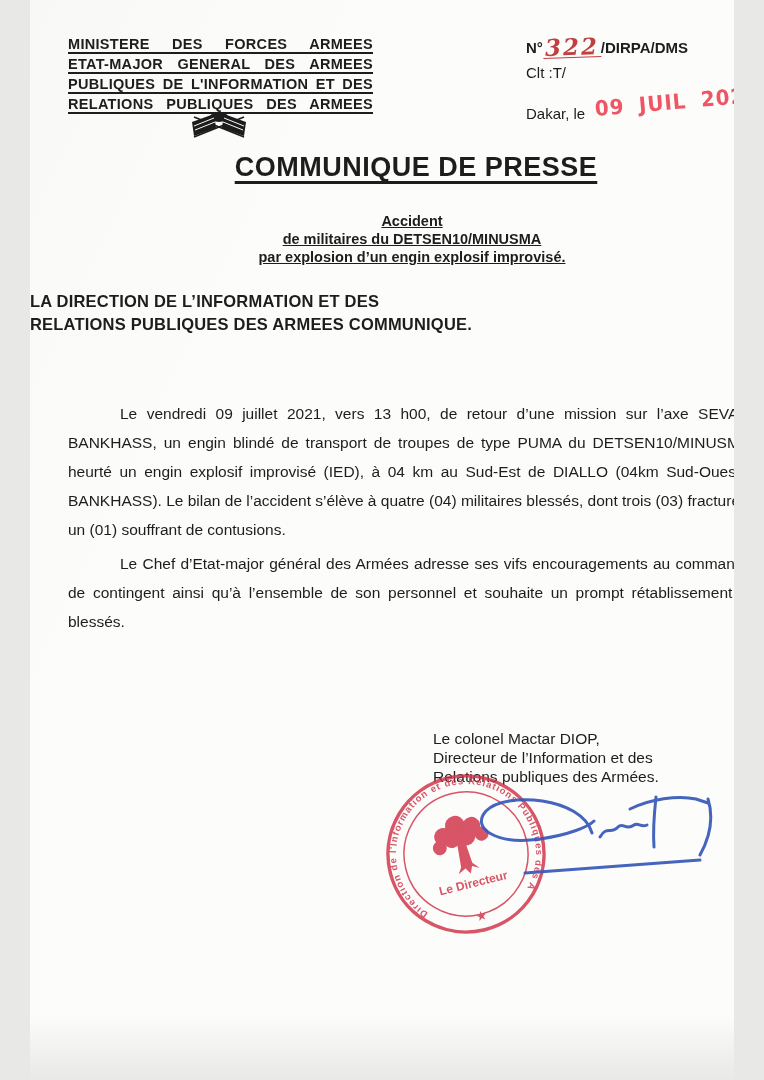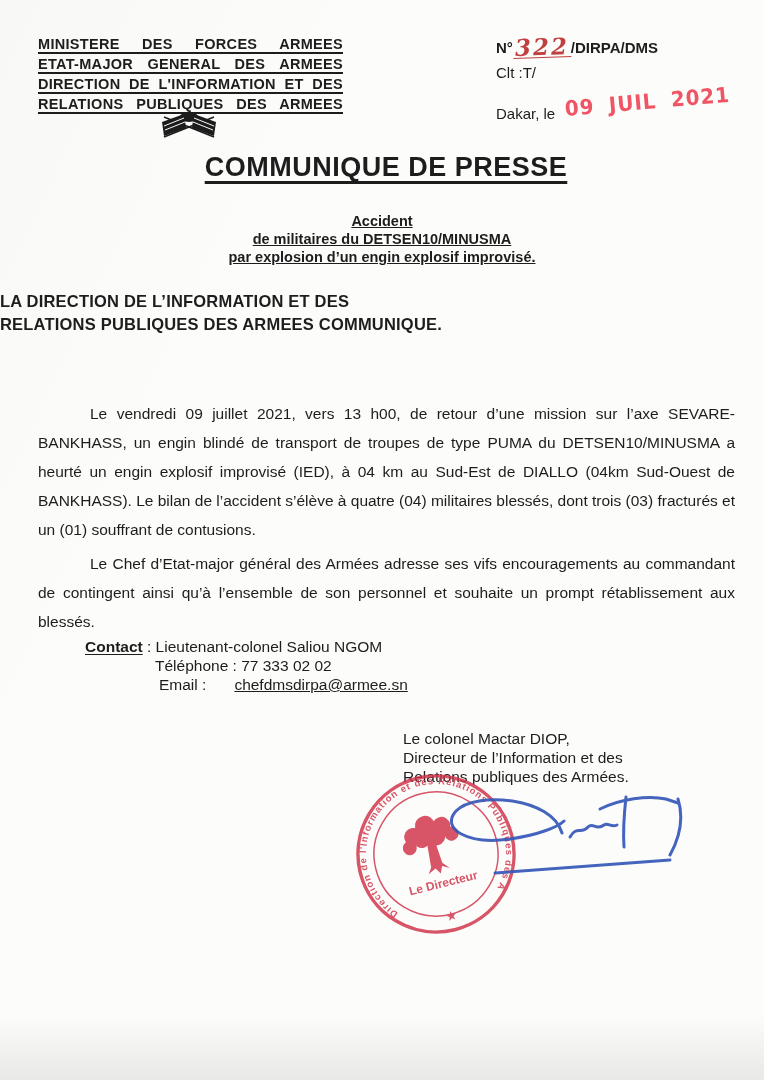--- a/index.html
+++ b/index.html
@@ -1,18 +1,18 @@
 <!DOCTYPE html>
 <html><head>
 <meta charset="utf-8">
 <style>
   html,body{margin:0;padding:0;background:#e8e8e6;}
   #page{
     position:relative;
-    width:764px;height:1080px;
+    width:704px;height:1080px;
     margin:0 auto;
     background:
       linear-gradient(to bottom, rgba(0,0,0,0) 94%, rgba(90,90,88,0.10) 99%, rgba(120,120,118,0.14) 100%),
       linear-gradient(115deg, rgba(0,0,0,0.015), rgba(0,0,0,0) 30%),
       #fcfcfa;
     font-family:"Liberation Sans", sans-serif;
     color:#1d1d1d;
     overflow:hidden;
   }
   
@@ -77,21 +77,21 @@
   .signature{position:absolute;left:420px;top:775px;width:310px;height:115px;}
 </style>
 </head>
 <body>
 
 <div id="page">
 
   <div class="org-block">
     <div class="org-line">MINISTERE DES FORCES ARMEES</div>
     <div class="org-line">ETAT-MAJOR GENERAL DES ARMEES</div>
-    <div class="org-line">DIRECTION DE L'INFORMATION ET DES</div>
+    <div class="org-line">PUBLIQUES DE L'INFORMATION ET DES</div>
     <div class="org-line">RELATIONS PUBLIQUES DES ARMEES</div>
   </div>
 
   <svg class="emblem" viewBox="0 0 58 34">
     <g fill="#1c1c1c">
       <polygon points="2,12 24,4 26,18 4,26"></polygon>
       <polygon points="56,12 34,4 32,18 54,26"></polygon>
       <ellipse cx="29" cy="7" rx="9" ry="5"></ellipse>
       <line x1="4" y1="27" x2="54" y2="7" stroke="#1c1c1c" stroke-width="1.6"></line>
       <line x1="54" y1="27" x2="4" y2="7" stroke="#1c1c1c" stroke-width="1.6"></line>
@@ -130,29 +130,20 @@
   <div class="heading">
     <div>LA DIRECTION DE L’INFORMATION ET DES</div>
     <div>RELATIONS PUBLIQUES DES ARMEES COMMUNIQUE.</div>
   </div>
 
   <div class="body">
     <p>Le vendredi 09 juillet 2021, vers 13 h00, de retour d’une mission sur l’axe SEVARE-BANKHASS, un engin blindé de transport de troupes de type PUMA du DETSEN10/MINUSMA a heurté un engin explosif improvisé (IED), à 04 km au Sud-Est de DIALLO (04km Sud-Ouest de BANKHASS). Le bilan de l’accident s’élève à quatre (04) militaires blessés, dont trois (03) fracturés et un (01) souffrant de contusions.</p>
     <p>Le Chef d’Etat-major général des Armées adresse ses vifs encouragements au commandant de contingent ainsi qu’à l’ensemble de son personnel et souhaite un prompt rétablissement aux blessés.</p>
   </div>
 
-  <div class="contact">
-    <div>
-      <span class="lbl">Contact</span><span> : Lieutenant-colonel Saliou NGOM</span>
-    </div>
-    <div class="row2">Téléphone : 77 333 02 02</div>
-    <div class="row3">
-      <span>Email :</span><span class="email-gap"></span><span class="email-link">chefdmsdirpa@armee.sn</span>
-    </div>
-  </div>
 
   <div class="signatory">
     <div>Le colonel Mactar DIOP,</div>
     <div>Directeur de l’Information et des</div>
     <div>Relations publiques des Armées.</div>
   </div>
 
   <svg class="stamp" viewBox="0 0 168 168">
     <g stroke="#cf3148" fill="none">
       <circle cx="84" cy="84" r="78" stroke-width="3.5"></circle>

